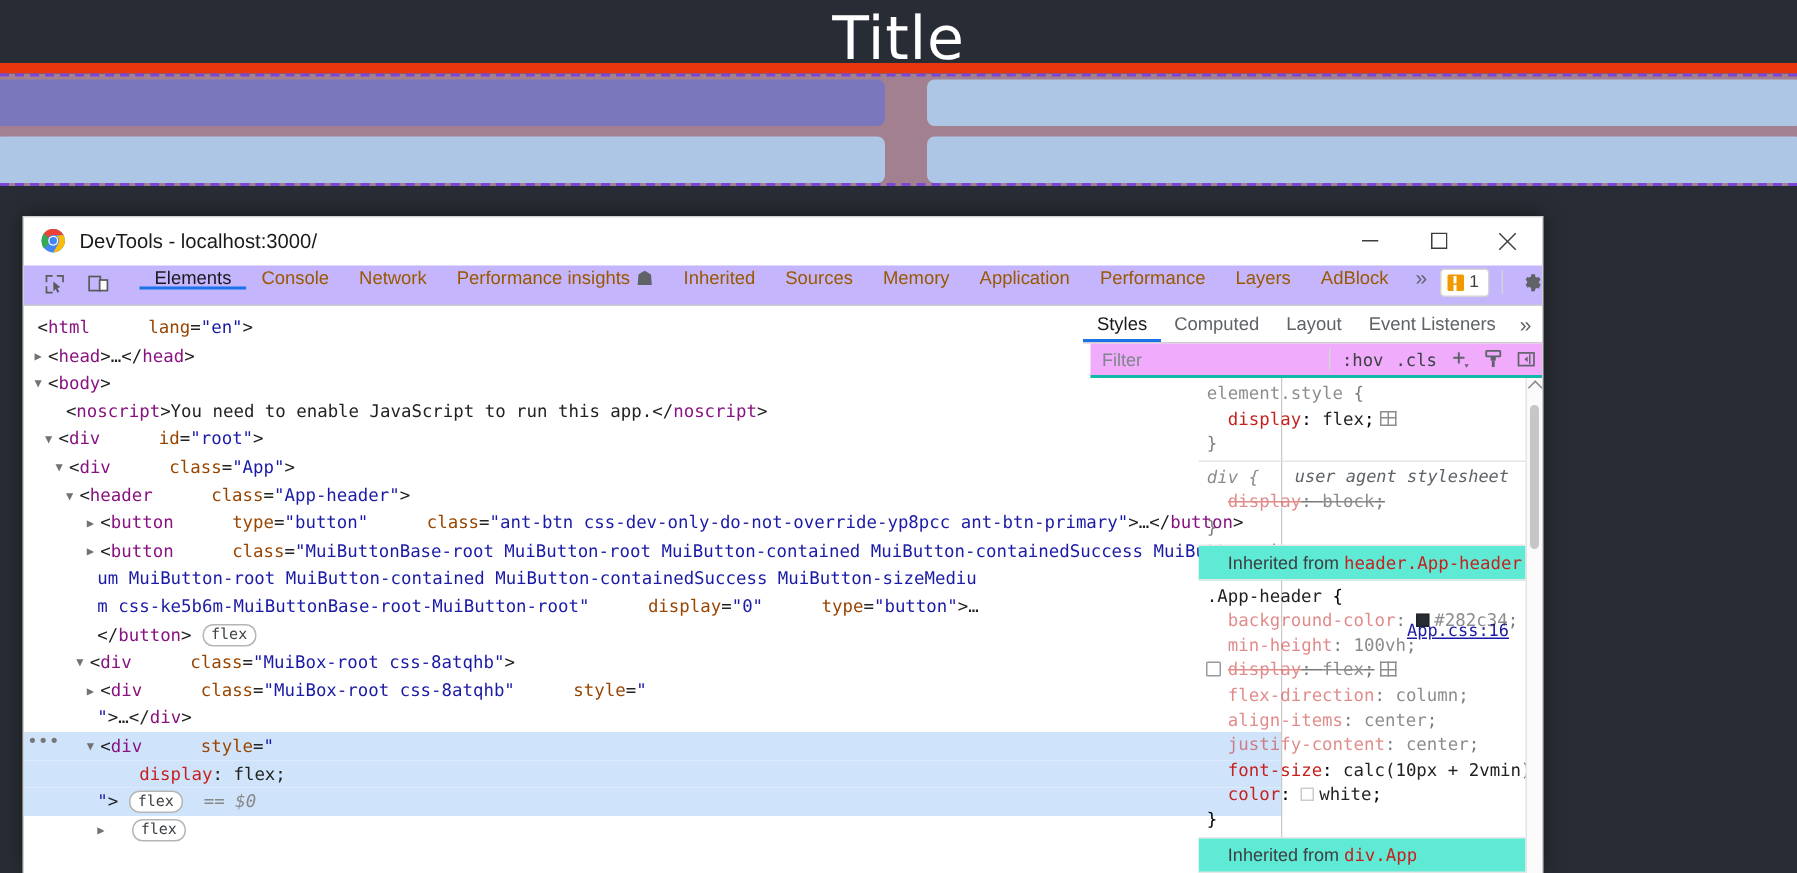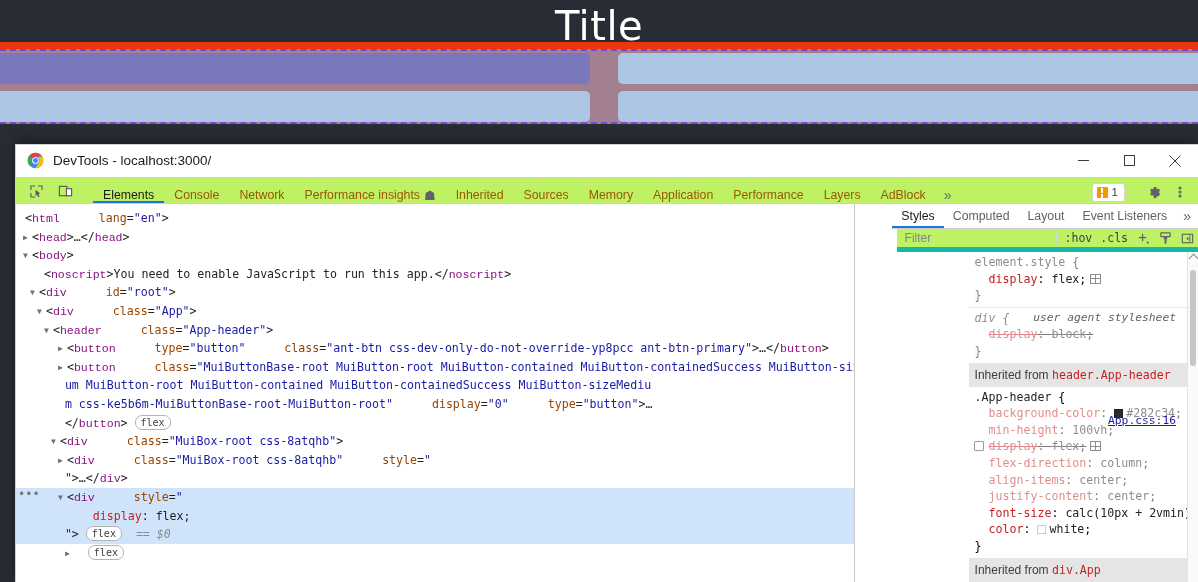--- a/index.html
+++ b/index.html
@@ -40,21 +40,21 @@
   .hl-cell {
     position:absolute;
     background:#adc6e5;           
     border-radius:5px;
   }
   .hl-cell.violet { background:#7b77bd; }
 
   
   #devtools {
     position:absolute; left:16px; top:145px;
-    width:1182px; height:437px;
+    width:1012px; height:437px;
     background:#ffffff;
     box-shadow:0 0 0 1px #d0d0d0, 0 -2px 14px rgba(0,0,0,.45);
     display:flex; flex-direction:column;
     overflow:hidden;
   }
 
   
   .titlebar {
     height:32px; flex:0 0 32px;
     background:#ffffff;
@@ -73,23 +73,23 @@
   .win-btn {
     width:46px; height:32px;
     display:flex; align-items:center; justify-content:center;
     color:#3c3c3c;
   }
   .win-btn svg { display:block; }
 
   
   .tabstrip {
     height:27px; flex:0 0 27px;
-    background:#bef264;
+    background:#c4b5fd;
     border-bottom:1px solid #cdcdcd;
-    display:flex; align-items:flex-end;
+    display:flex; align-items:flex-start;
     font-size:12px;
     position:relative;
   }
   .tool-icons { display:flex; align-items:center; padding:0 4px 0 7px; gap:3px; }
   .tool-ic {
     width:26px; height:24px; display:flex; align-items:center; justify-content:center;
     color:#5a5a5a;
   }
   .tb-sep { width:1px; background:#c9c9c9; margin:5px 6px 5px 4px; flex:0 0 1px; }
   .tabs { display:flex; align-items:stretch; }
@@ -157,21 +157,21 @@
   .dl.sel .ellipsis {
     position:absolute; left:2px; top:-3px; color:#777; font-size:12px;
   }
   .tri {
     display:inline-block; width:9px; color:#727272; font-size:8px;
     transform:translateY(-1px);
   }
   .tri.closed::before { content:"\25B6"; }
   .tri.open::before { content:"\25BC"; }
   .tri.blank::before { content:" "; }
-  .tg  { color:#881280;font-family:Liberation Mono, monospace; }           
+  .tg  { color:#881280; }           
   .at  { color:#994500;margin-left:32px; }           
   .av  { color:#1a1aa6; }           
   .pu  { color:#222; }              
   .tx  { color:#222; }              
   .cm  { color:#8f8f8f; font-style:normal; }  
   .badge-flex {
     display:inline-block;
     border:1px solid #b5b5b5; border-radius:7px;
     padding:0 5px;
     font-size:10px; line-height:13px;
@@ -206,22 +206,22 @@
   }
   .st-tab.active { color:#1a1a1a; }
   .st-tab.active::after {
     content:""; position:absolute; left:0; right:0; bottom:0; height:2px; background:#1a73e8;
   }
   .st-more { display:flex; align-items:center; padding:0 7px; color:#5f6368; font-size:14px; }
 
   .st-filterbar {
     height:23px; flex:0 0 23px;
     display:flex; align-items:center;
-    border-bottom:5px solid #14b8a6;
-    background:#bef264;
+    border-bottom:2px solid #14b8a6;
+    background:#f0abfc;
     padding-left:3px;
   }
   .filter-in {
     border:none; outline:none;
     font-size:12px; color:#202124;
     font-family:"Liberation Sans", sans-serif;
     width:152px; padding-left:5px; background:transparent;
   }
   .filter-in::placeholder { color:#80868b; }
   .fsep { width:1px; height:15px; background:#d6d6d6; margin:0 4px; }
@@ -249,24 +249,24 @@
   .origin {
     position:absolute; right:22px; top:0;
     color:#5f6368; font-style:italic; font-size:11.3px;
   }
   .origin.link { color:#1a1aa6; text-decoration:underline; font-style:normal;margin-top:24px; }
   .prop { color:#c5221f; }
   .val  { color:#222; }
   .dim  { opacity:.52; }
   .strike { text-decoration:line-through; }
   .inherit-hdr {
-    background:#e5e5e5; color:#3c4043;
+    background:#5eead4; color:#3c4043;
     font-family:"Liberation Sans", sans-serif;
     font-size:12px; line-height:18px;
-    padding:2px 0 2px 6px;
+    padding:2px 0 2px 20px;
     border-bottom:1px solid #e6e6e6;
     white-space:pre;
   }
   .inherit-hdr .mono { font-family:"DejaVu Sans Mono", monospace; color:#c5221f; font-size:11.6px; }
   .swatch {
     display:inline-block; width:9px; height:9px;
     border:1px solid #00000033; vertical-align:-1px; margin-right:3px;
   }
   .cbx {
     display:inline-block; width:10px; height:10px;

